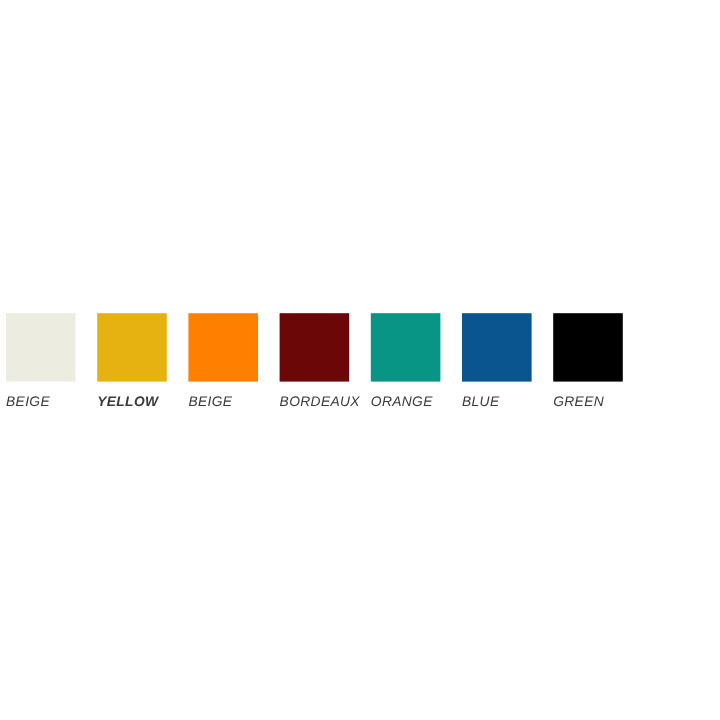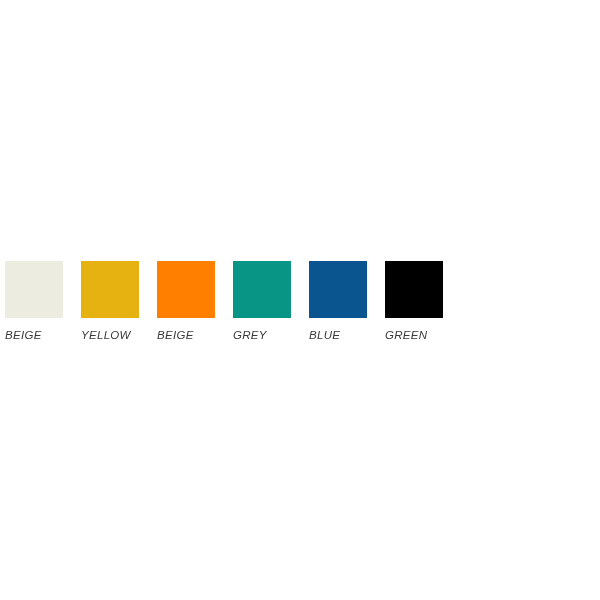--- a/index.html
+++ b/index.html
@@ -72,32 +72,36 @@
 <div id="color-palette">
   <div class="swatch-strip">
 
     <div class="swatch-cell">
       <span class="swatch-chip" style="background: rgb(236, 237, 224);"></span>
       <span class="swatch-label" style="color: rgb(58, 58, 58);">BEIGE</span>
     </div>
 
     <div class="swatch-cell">
       <span class="swatch-chip" style="background: rgb(229, 178, 17);"></span>
-      <span class="swatch-label" style="color: rgb(58, 58, 58);">YELLOW</span>
+      <span class="swatch-label" style="color: rgb(58, 58, 58); font-weight: bold;">YELLOW</span>
     </div>
 
     <div class="swatch-cell">
       <span class="swatch-chip" style="background: rgb(255, 128, 0);"></span>
       <span class="swatch-label" style="color: rgb(58, 58, 58);">BEIGE</span>
     </div>
 
+    <div class="swatch-cell">
+      <span class="swatch-chip" style="background: rgb(107, 7, 6);"></span>
+      <span class="swatch-label" style="color: rgb(58, 58, 58);">BORDEAUX</span>
+    </div>
 
     <div class="swatch-cell">
       <span class="swatch-chip" style="background: rgb(8, 149, 133);"></span>
-      <span class="swatch-label" style="color: rgb(58, 58, 58);">GREY</span>
+      <span class="swatch-label" style="color: rgb(58, 58, 58);">ORANGE</span>
     </div>
 
     <div class="swatch-cell">
       <span class="swatch-chip" style="background: rgb(10, 84, 144);"></span>
       <span class="swatch-label" style="color: rgb(58, 58, 58);">BLUE</span>
     </div>
 
 
     <div class="swatch-cell">
       <span class="swatch-chip" style="background: rgb(0, 0, 0);"></span>

